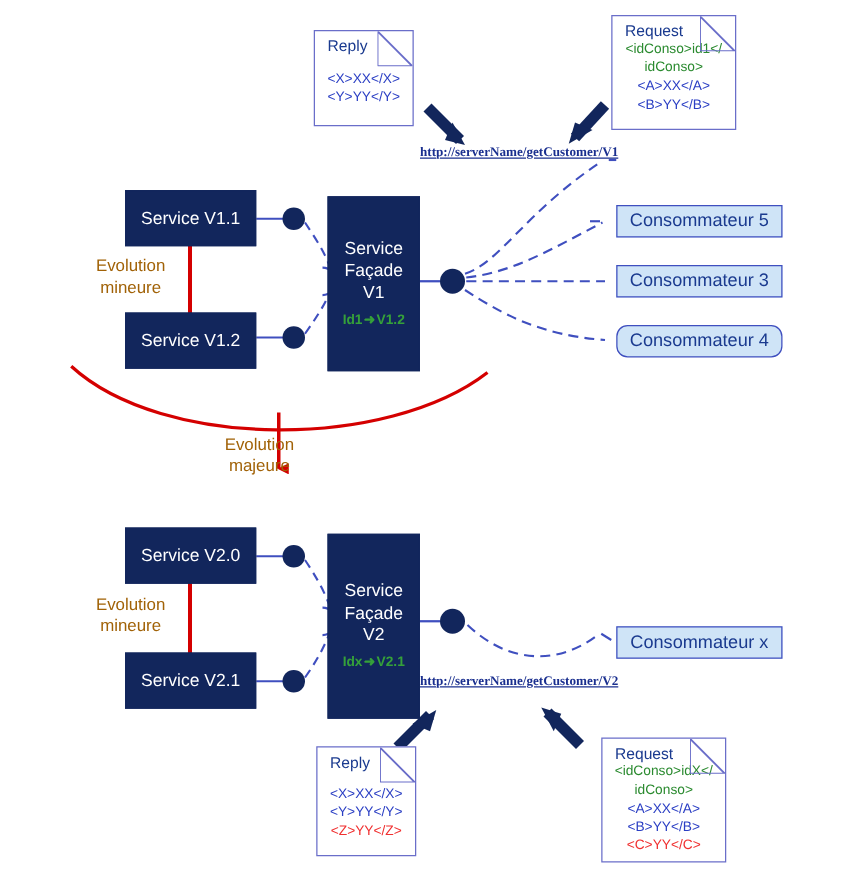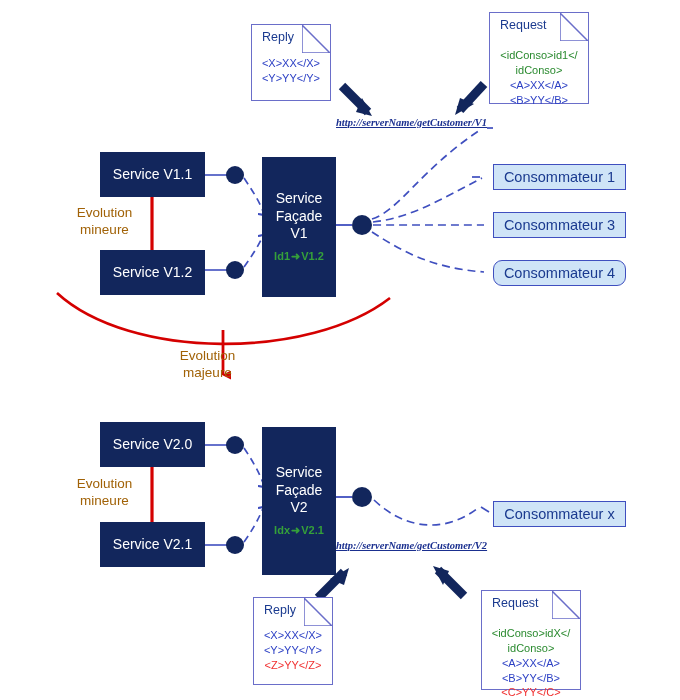--- a/index.html
+++ b/index.html
@@ -74,21 +74,20 @@
     font-size: 13.5px;
     text-align: center;
     line-height: 1.25;
     white-space: nowrap;
   }
   
   .urllabel {
     position: absolute;
     color: #1a2f8f;
     font-size: 10.5px;
-    font-style: italic;
     font-weight: bold;
     text-decoration: underline;
     white-space: nowrap;
     font-family: "Liberation Serif", serif;
   }
   
   .note {
     position: absolute;
     background: #ffffff;
     border: 1.5px solid #6a6ec9;
@@ -112,21 +111,20 @@
     font-size: 12.5px;
     padding: 5px 0 0 10px;
     text-align: left;
   }
   .note .body {
     text-align: center;
     font-size: 11px;
     line-height: 1.35;
     color: #2b3fc4;
     padding: 0 5px;
-    margin-top: 16px;
   }
   .note .body .l { display: block; }
   .ln-blue  { color: #2b3fc4; }
   .ln-green { color: #2a8a2f; }
   .ln-red   { color: #f03030; }
 </style>
 </head>
 <body>
 
 <div id="stage">
@@ -240,21 +238,21 @@
   </div>
 
   <div class="node svc facade" style="left:262px; top:157px; width:74px; height:140px;">
     <span class="ttl">Service</span>
     <span class="ttl">Façade</span>
     <span class="ttl">V1</span>
     <span class="maptxt"><span>Id1</span><span class="arrowglyph">➜</span><span>V1.2</span></span>
   </div>
 
   <div class="node conso" style="left:493px; top:164px; width:133px; height:26px;">
-    <span>Consommateur 1</span>
+    <span>Consommateur 5</span>
   </div>
   <div class="node conso" style="left:493px; top:212px; width:133px; height:26px;">
     <span>Consommateur 3</span>
   </div>
   <div class="node conso" style="left:493px; top:260px; width:133px; height:26px;border-radius:9px;">
     <span>Consommateur 4</span>
   </div>
 
   <div class="evolabel" style="left:160px; top:348px; width:95px;">
     <span>Evolution</span><br>

